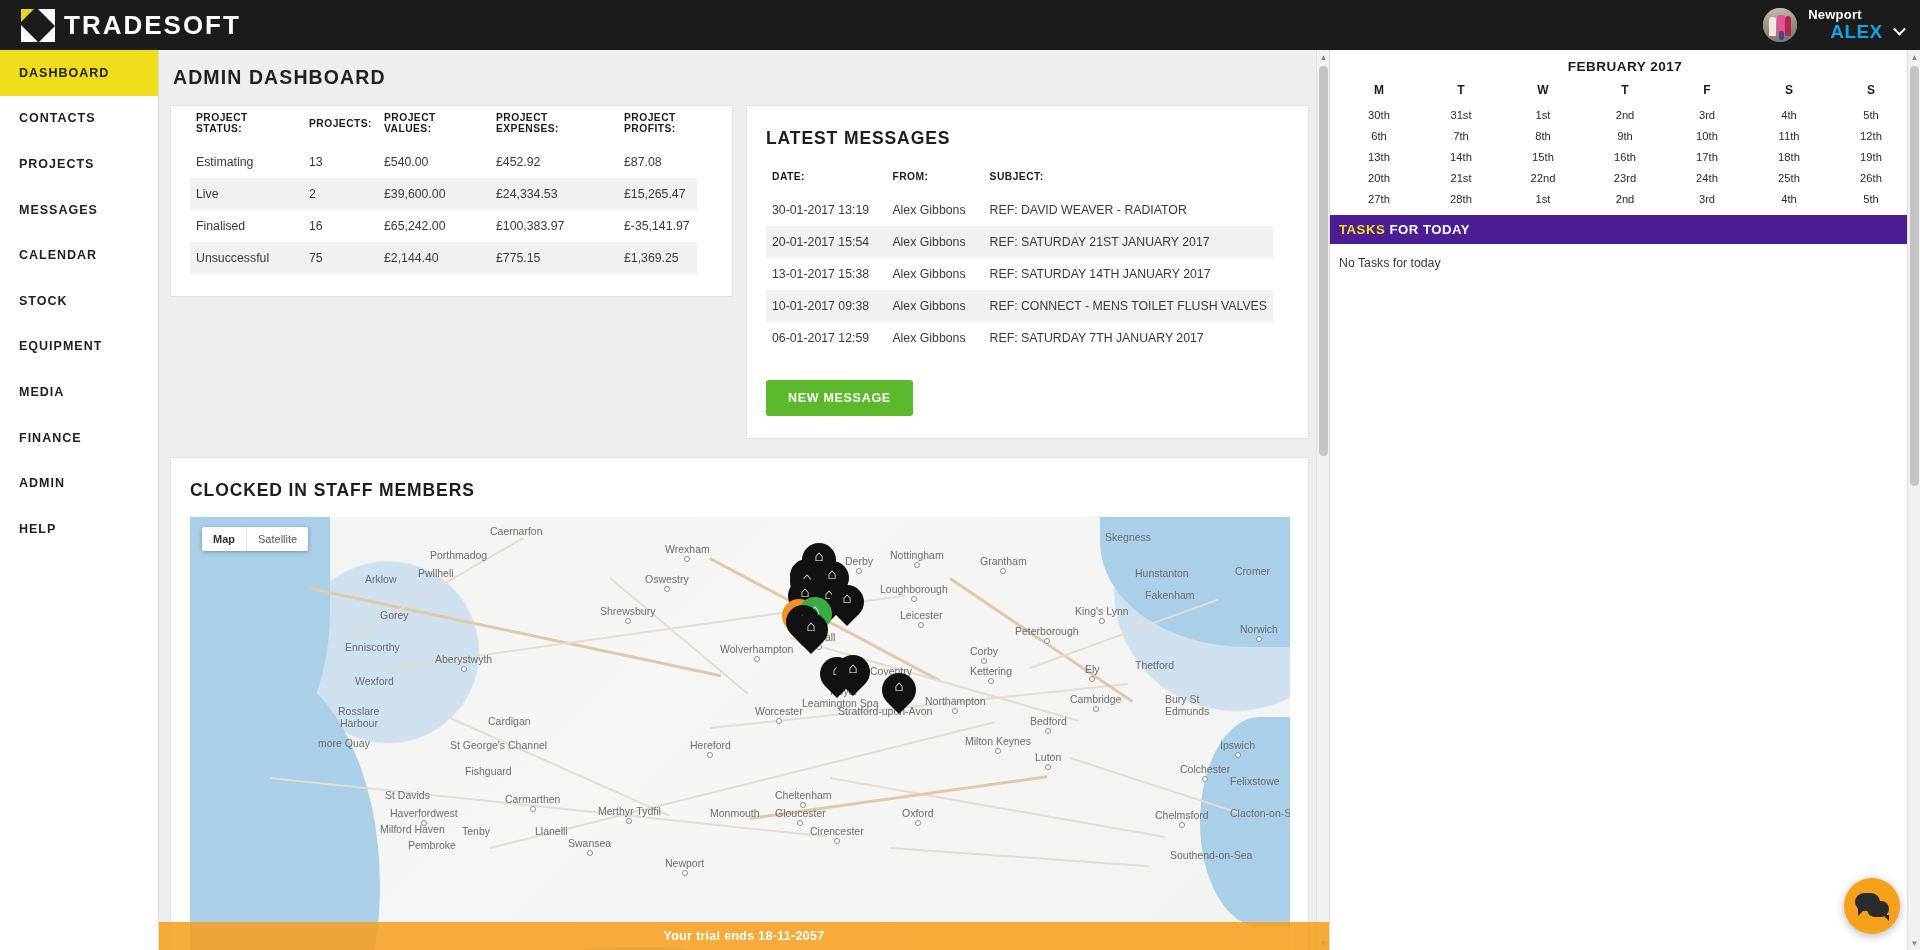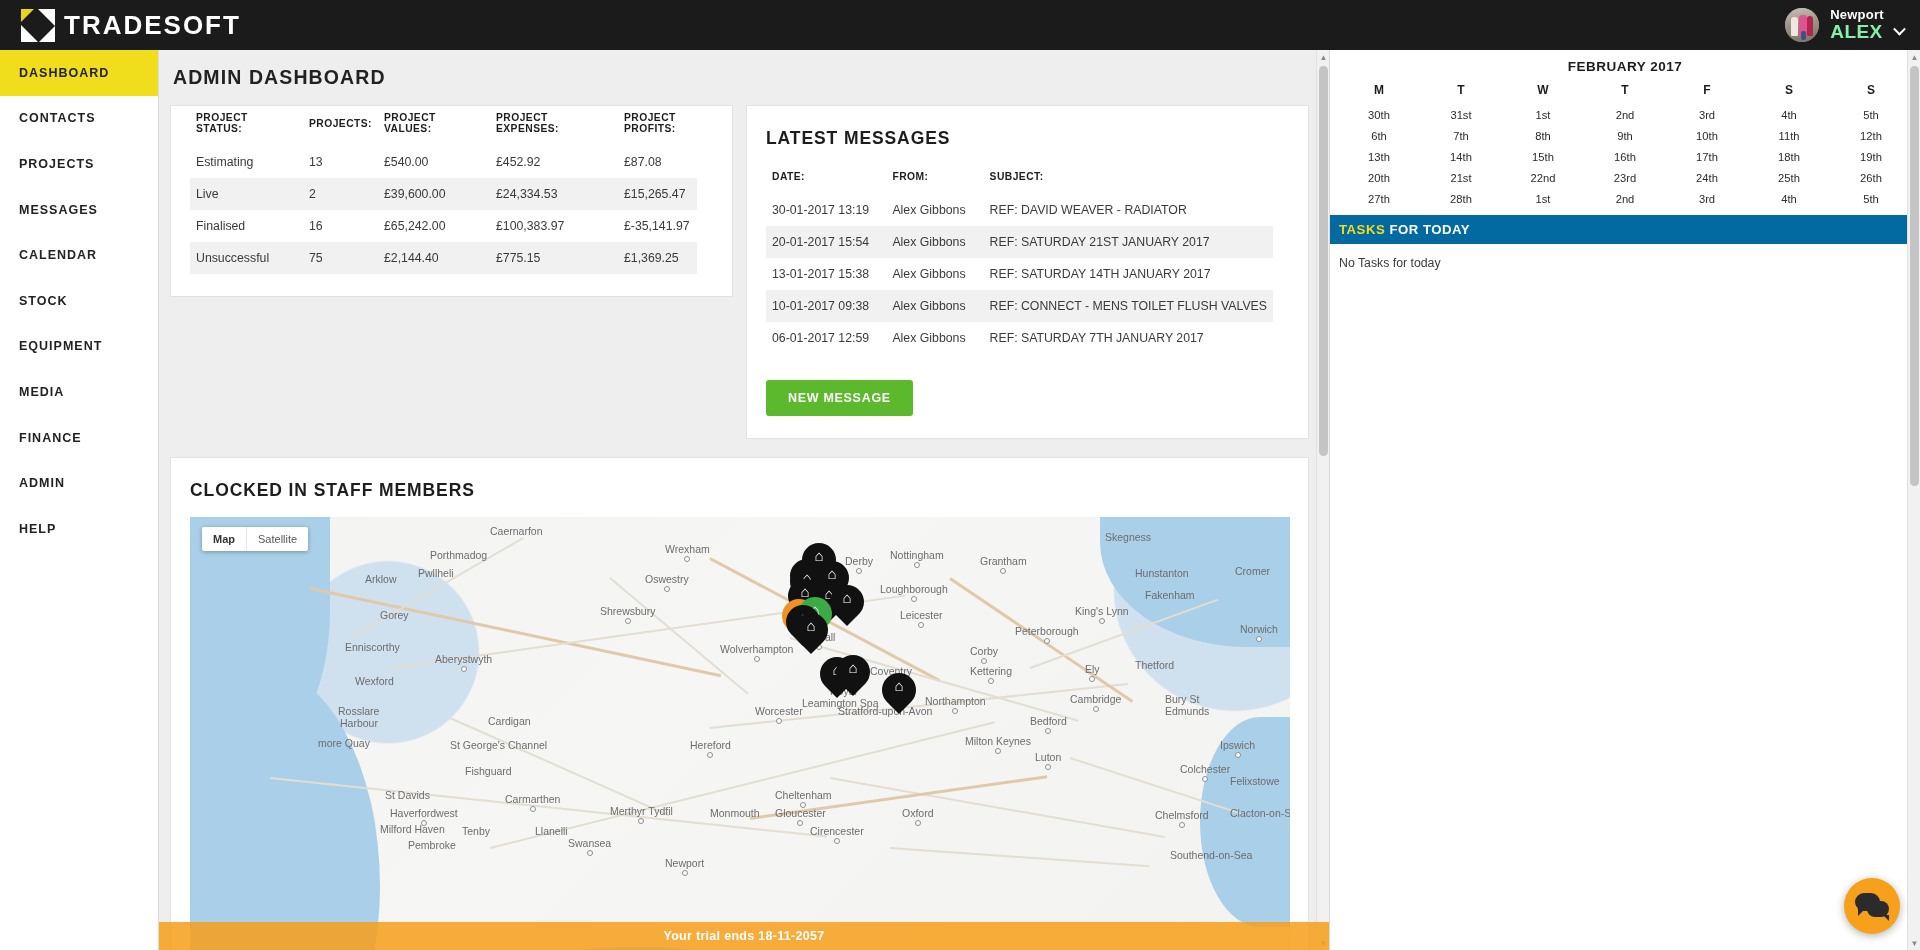--- a/index.html
+++ b/index.html
@@ -82,22 +82,22 @@
   .avatar .a-f3 { position:absolute; left:22px; top:8px; width:6px; height:20px;
     background:#b0264f; border-radius:3px 3px 1px 1px; }
   .avatar .a-f4 { position:absolute; left:16px; top:23px; width:5px; height:9px;
     background:#3c4f8a; border-radius:2px; }
   .welcome-block { line-height: 1.08; }
   .welcome-hi {
     color: #ffffff; font-size: 13px; font-weight: bold;
     letter-spacing: .2px; display:block;
   }
   .welcome-name {
-    color: #86efac; font-size: 19px; font-weight: bold;
-    letter-spacing: .4px; display:inline-block;
+    color: #0ea5e9; font-size: 19px; font-weight: bold;
+    letter-spacing: .4px; display:inline-block;margin-left:22px;
   }
   .chev {
     display:inline-block; margin-left: 8px;
     width: 9px; height: 9px;
     border-right: 2px solid #ffffff;
     border-bottom: 2px solid #ffffff;
     transform: rotate(45deg) translate(-3px,-3px);
   }
 
   
@@ -301,21 +301,21 @@
     padding: 3px 0 7px 0;
   }
   .cal-day {
     text-align: center;
     font-size: 11.2px;
     color: #2b2b2b;
     padding: 4.5px 0;
     cursor: pointer;
   }
   .tasks-header {
-    background: #0369a1;
+    background: #4c1d95;
     padding: 7px 9px;
     font-size: 13.2px; font-weight: bold;
     letter-spacing: .5px;
     margin-top: 6px;
   }
   .tasks-header .y { color: #f0dd1c; }
   .tasks-header .w { color: #ffffff; }
   .tasks-body {
     font-size: 12.3px; color: #3a3a3a;
     padding: 12px 9px;
@@ -619,21 +619,21 @@
             <div class="maplabel" style="left: 275px; top: 248px;">Fishguard</div>
             <div class="maplabel" style="left: 195px; top: 272px;">St Davids</div>
             <div class="maplabel mlabel-dot" style="left: 315px; top: 276px;">Carmarthen</div>
             <div class="maplabel mlabel-dot" style="left: 585px; top: 272px;">Cheltenham</div>
             <div class="maplabel mlabel-dot" style="left: 712px; top: 290px;">Oxford</div>
             <div class="maplabel mlabel-dot" style="left: 965px; top: 292px;">Chelmsford</div>
             <div class="maplabel mlabel-dot" style="left: 200px; top: 290px;">Haverfordwest</div>
             <div class="maplabel" style="left: 520px; top: 290px;">Monmouth</div>
             <div class="maplabel mlabel-dot" style="left: 585px; top: 290px;">Gloucester</div>
             <div class="maplabel" style="left: 1040px; top: 290px;">Clacton-on-Sea</div>
-            <div class="maplabel mlabel-dot" style="left: 420px; top: 288px;">Merthyr Tydfil</div>
+            <div class="maplabel mlabel-dot" style="left: 408px; top: 288px;">Merthyr Tydfil</div>
             <div class="maplabel" style="left: 190px; top: 306px;">Milford Haven</div>
             <div class="maplabel" style="left: 272px; top: 308px;">Tenby</div>
             <div class="maplabel" style="left: 345px; top: 308px;">Llanelli</div>
             <div class="maplabel mlabel-dot" style="left: 620px; top: 308px;">Cirencester</div>
             <div class="maplabel" style="left: 218px; top: 322px;">Pembroke</div>
             <div class="maplabel mlabel-dot" style="left: 378px; top: 320px;">Swansea</div>
             <div class="maplabel mlabel-dot" style="left: 475px; top: 340px;">Newport</div>
             <div class="maplabel" style="left: 980px; top: 332px;">Southend-on-Sea</div>
           </div>
         <div id="map-pins">

